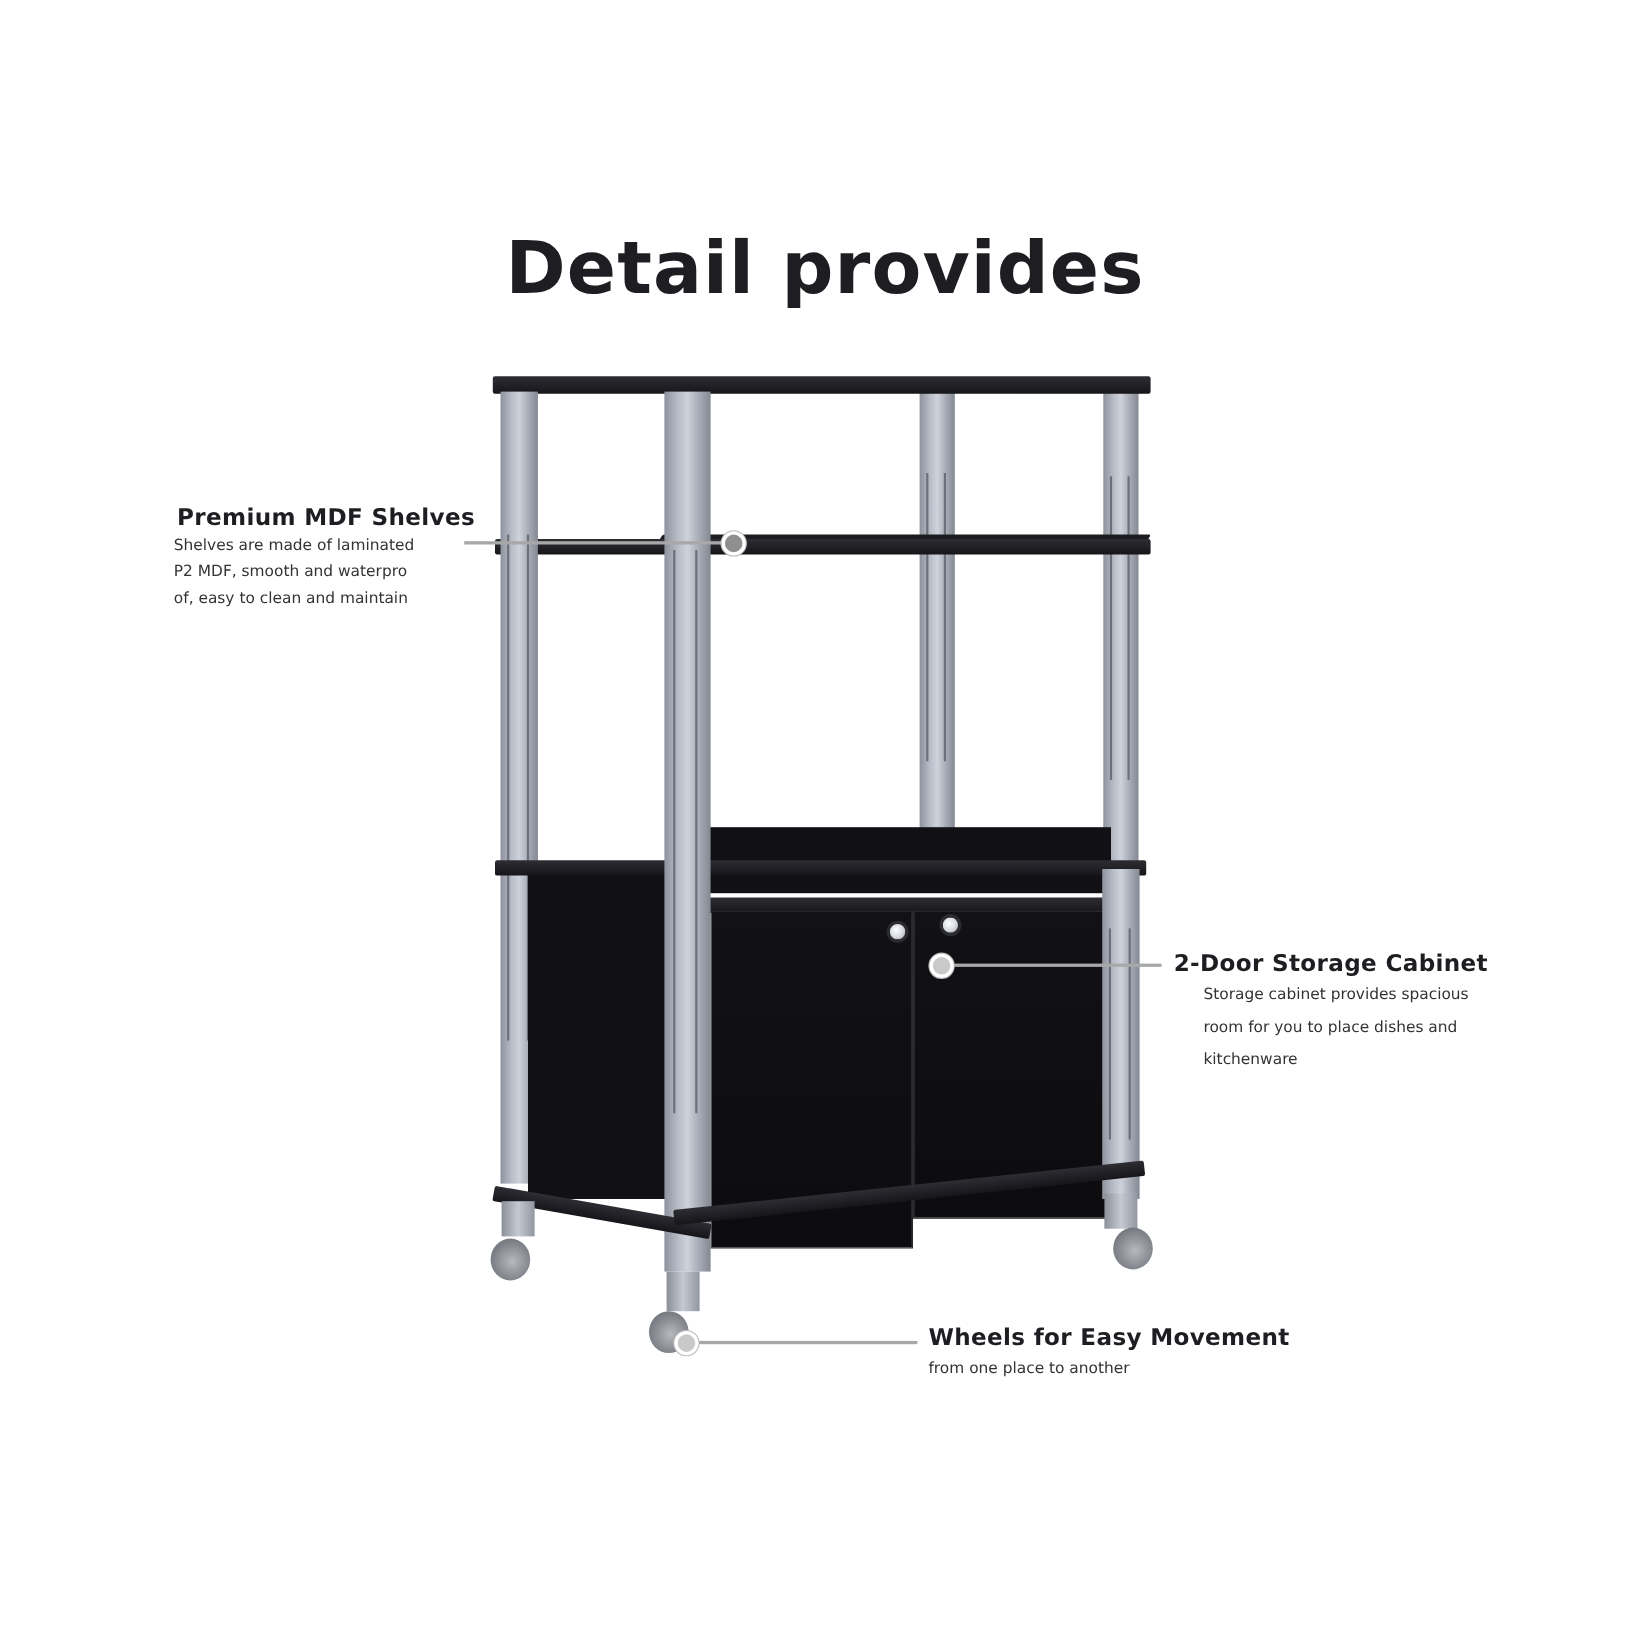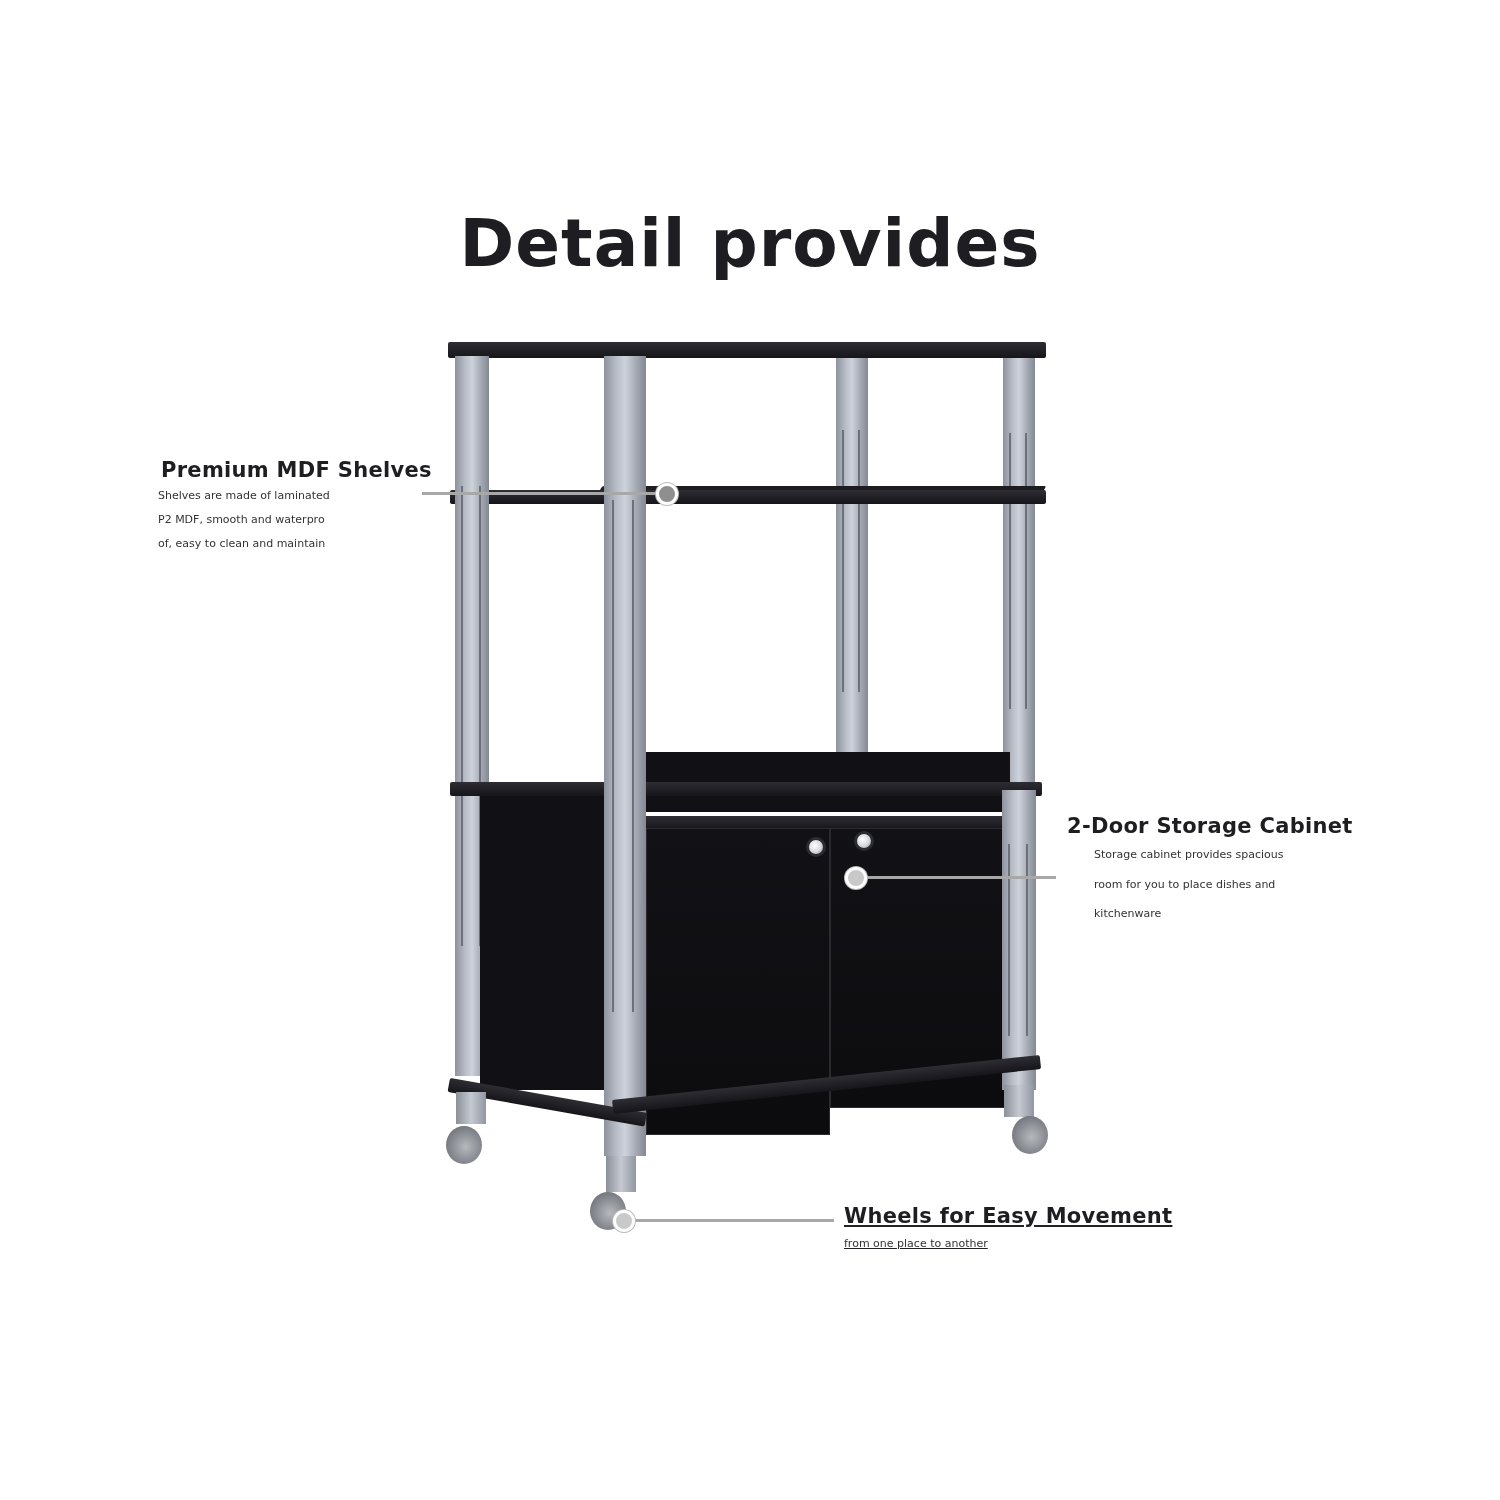--- a/index.html
+++ b/index.html
@@ -4,31 +4,31 @@
 <style>
   html, body { margin: 0; padding: 0; background: #ffffff; }
   body { width: 1500px; height: 1500px; position: relative; overflow: hidden;
          font-family: "DejaVu Sans", "Liberation Sans", sans-serif; color: #222226; }
 
   .title { position: absolute; left: 0; width: 1500px; top: 205px; text-align: center;
            font-size: 66px; font-weight: bold; letter-spacing: 1px; color: #1e1e22; }
 
   .callout { position: absolute; }
   .callout .heading { font-size: 21px; font-weight: bold; color: #1e1e22; letter-spacing: 0.3px; white-space: nowrap; }
-  .callout .body { font-size: 11px; color: #333; white-space: nowrap; }
+  .callout .body { font-size: 14px; color: #333; white-space: nowrap; }
 
   .c-shelves { left: 158px; top: 458px; }
   .c-shelves .heading { margin-left: 3px; text-align: center; }
   .c-shelves .body { line-height: 24px; margin-top: 2px; }
 
-  .c-cabinet { left: 1050px; top: 814px; }
+  .c-cabinet { left: 1050px; top: 864px; }
   .c-cabinet .heading { margin-left: 17px; }
   .c-cabinet .body { line-height: 29.5px; margin-top: 2px; margin-left: 44px; }
 
-  .c-wheels { left: 844px; top: 1204px; text-decoration: underline; }
+  .c-wheels { left: 844px; top: 1204px; }
   .c-wheels .body { line-height: 28.5px; margin-top: 2px; }
 
   .line { position: absolute; height: 3px; background: #a8a8a8; }
   .dot { position: absolute; width: 16px; height: 16px; border-radius: 50%;
          background: #8f8f8f; border: 3px solid #ffffff; box-shadow: 0 0 0 1px #bbb; }
   .dot.light { background: #c9c9c9; }
 
   
   .cart { position: absolute; left: 0; top: 0; width: 1500px; height: 1500px; }
   .slab { position: absolute; background: #1d1c20; border-radius: 2px; }

